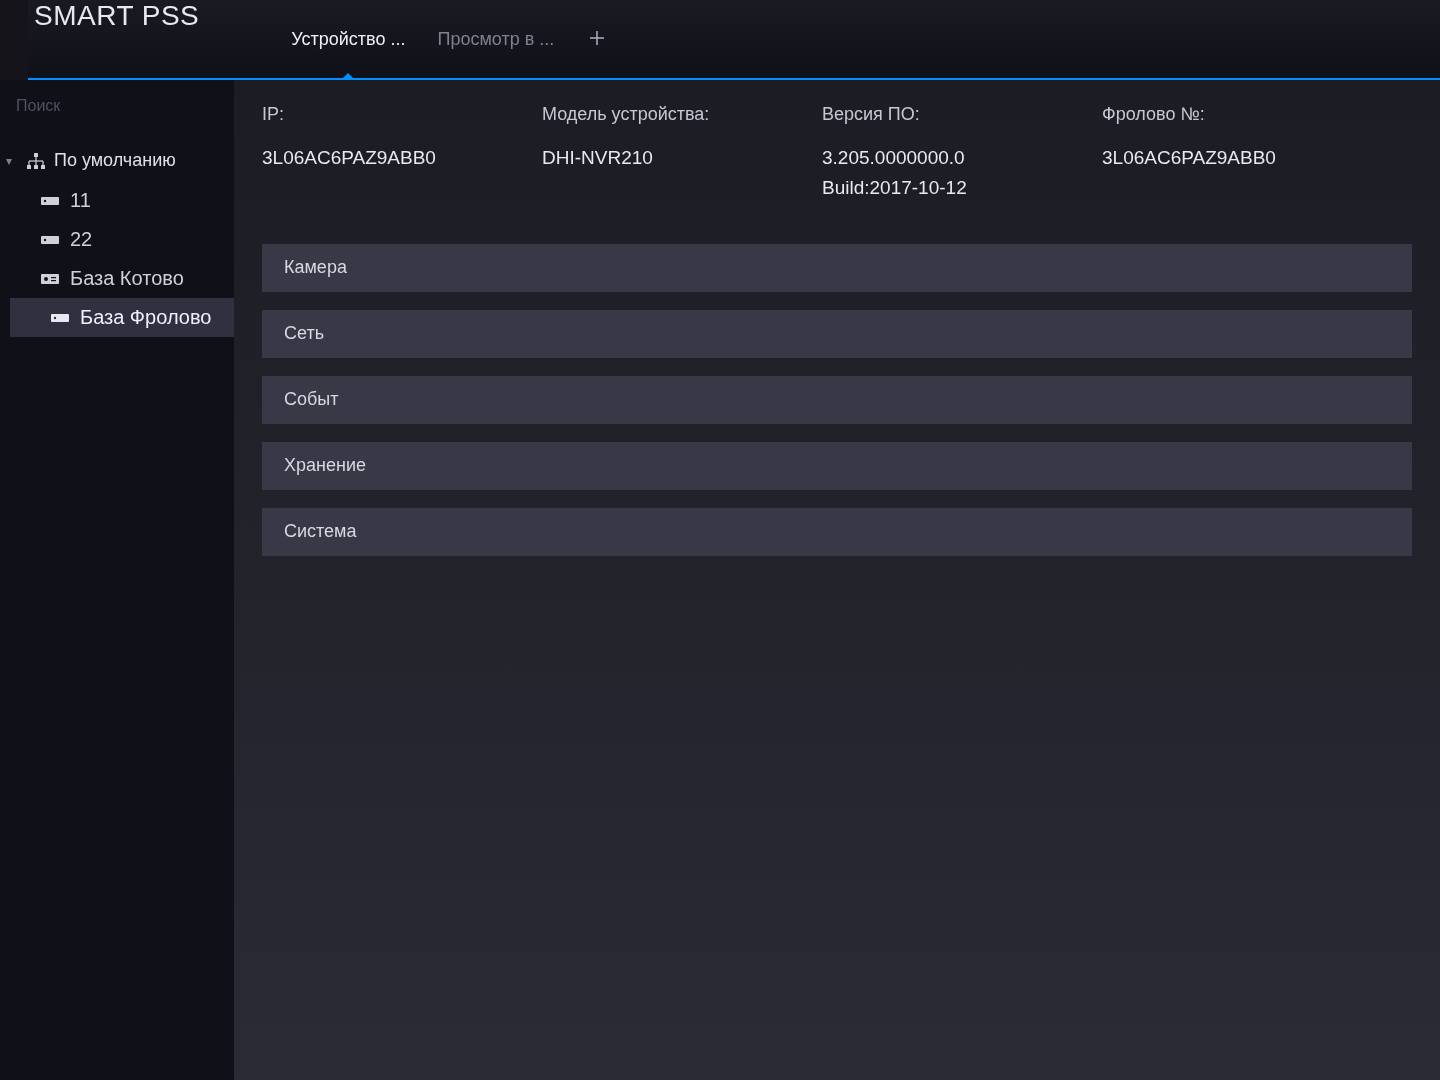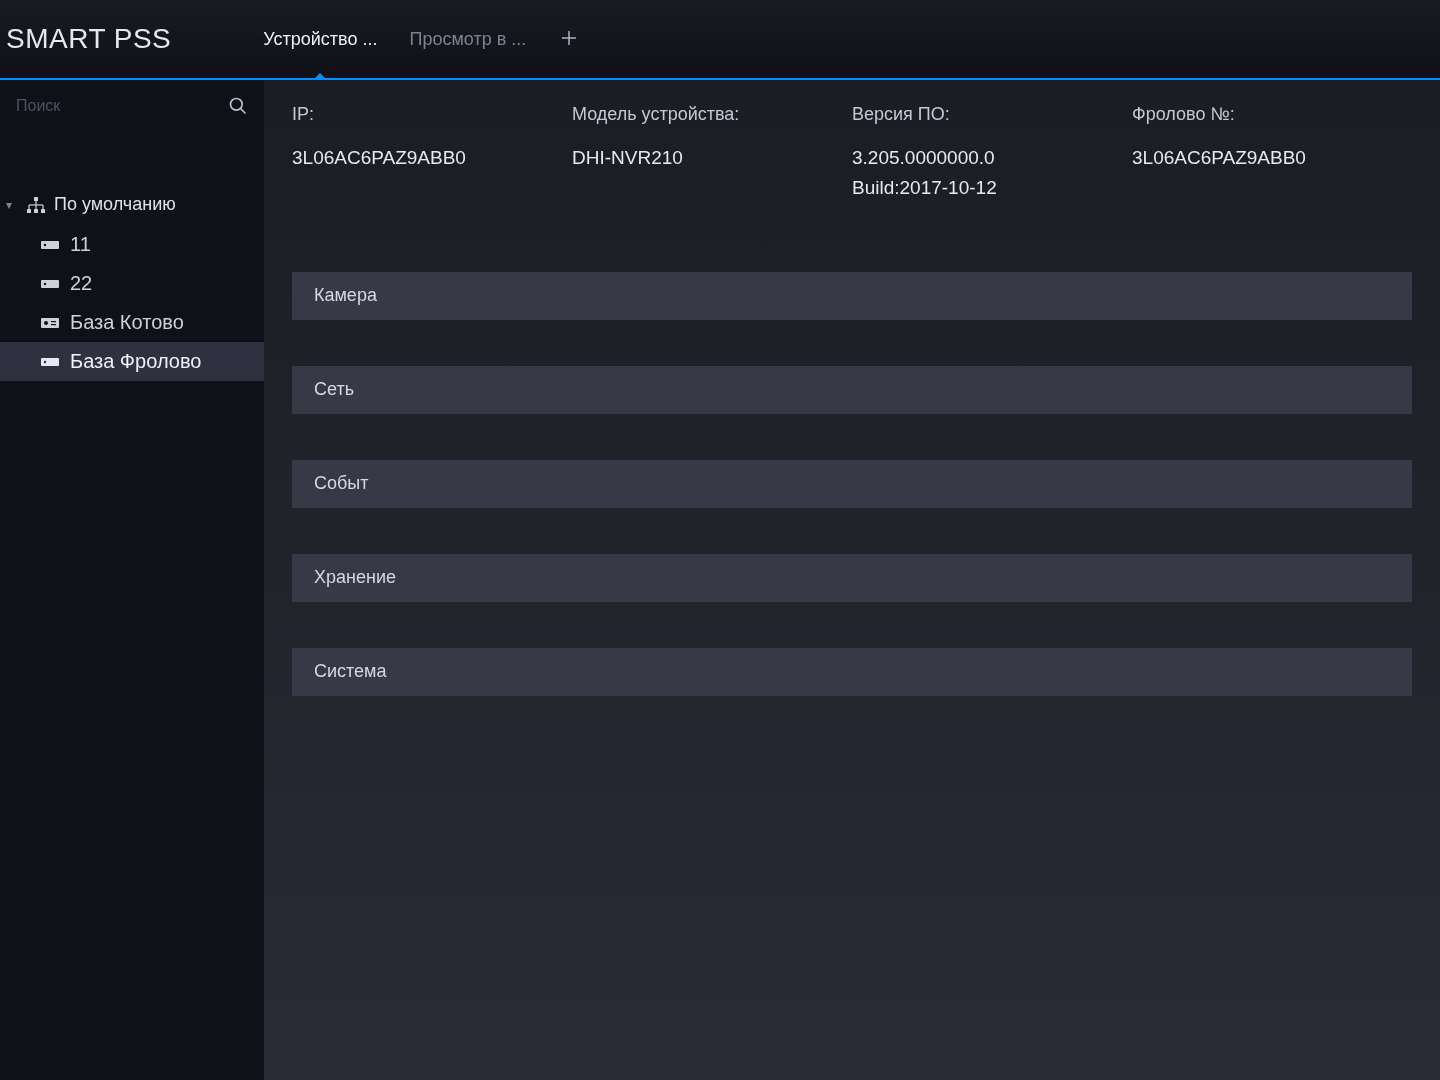--- a/index.html
+++ b/index.html
@@ -15,24 +15,25 @@
     width: 100%;
     height: 100%;
     display: flex;
     flex-direction: column;
     background: #14141a;
   }
   .topbar {
     height: 80px;
     background: linear-gradient(180deg, #1a1a22 0%, #101018 100%);
     display: flex;
-    align-items: center;
+    align-items: flex-start;
     padding: 0 14px 0 6px;
     border-bottom: 2px solid #0090ff;
     position: relative;
+    margin-left: 28px;
   }
   .app-title {
     font-size: 28px;
     font-weight: 300;
     letter-spacing: 0.5px;
     color: #e8e8f0;
     margin-right: 80px;
   }
   .tabs {
     display: flex;
@@ -70,25 +71,24 @@
     padding: 0 14px;
     cursor: pointer;
     font-weight: 200;
   }
   .main {
     flex: 1;
     display: flex;
     min-height: 0;
   }
   .sidebar {
-    width: 264px;
+    width: 234px;
     background: #101018;
     display: flex;
     flex-direction: column;
-    gap: 44px;
   }
   .search-row {
     display: flex;
     align-items: center;
     height: 52px;
     padding: 0 16px;
   }
   .search-input {
     flex: 1;
     background: transparent;
@@ -130,20 +130,21 @@
     align-items: center;
     padding: 8px 6px 8px 40px;
     font-size: 20px;
     color: #d0d0d8;
     cursor: pointer;
     gap: 10px;
   }
   .tree-item.selected {
     background: #303040;
     color: #f0f0f8;
+    margin-left: 10px;
   }
   .content {
     flex: 1;
     background: linear-gradient(180deg, #1c1c24 0%, #23232c 50%, #2b2b36 100%);
     padding: 24px 28px;
     display: flex;
     flex-direction: column;
     gap: 40px;
   }
   .info-panel {
@@ -170,21 +171,20 @@
   }
   .acc-row {
     background: #383846;
     height: 48px;
     display: flex;
     align-items: center;
     padding: 0 22px;
     font-size: 18px;
     color: #d8d8e4;
     cursor: pointer;
-    margin-top: 28px;
   }
 </style>
 </head>
 <body>
 
 <div class="app">
   <div class="topbar">
     <div class="app-title">
       <span>SMART PSS</span>
     </div>

